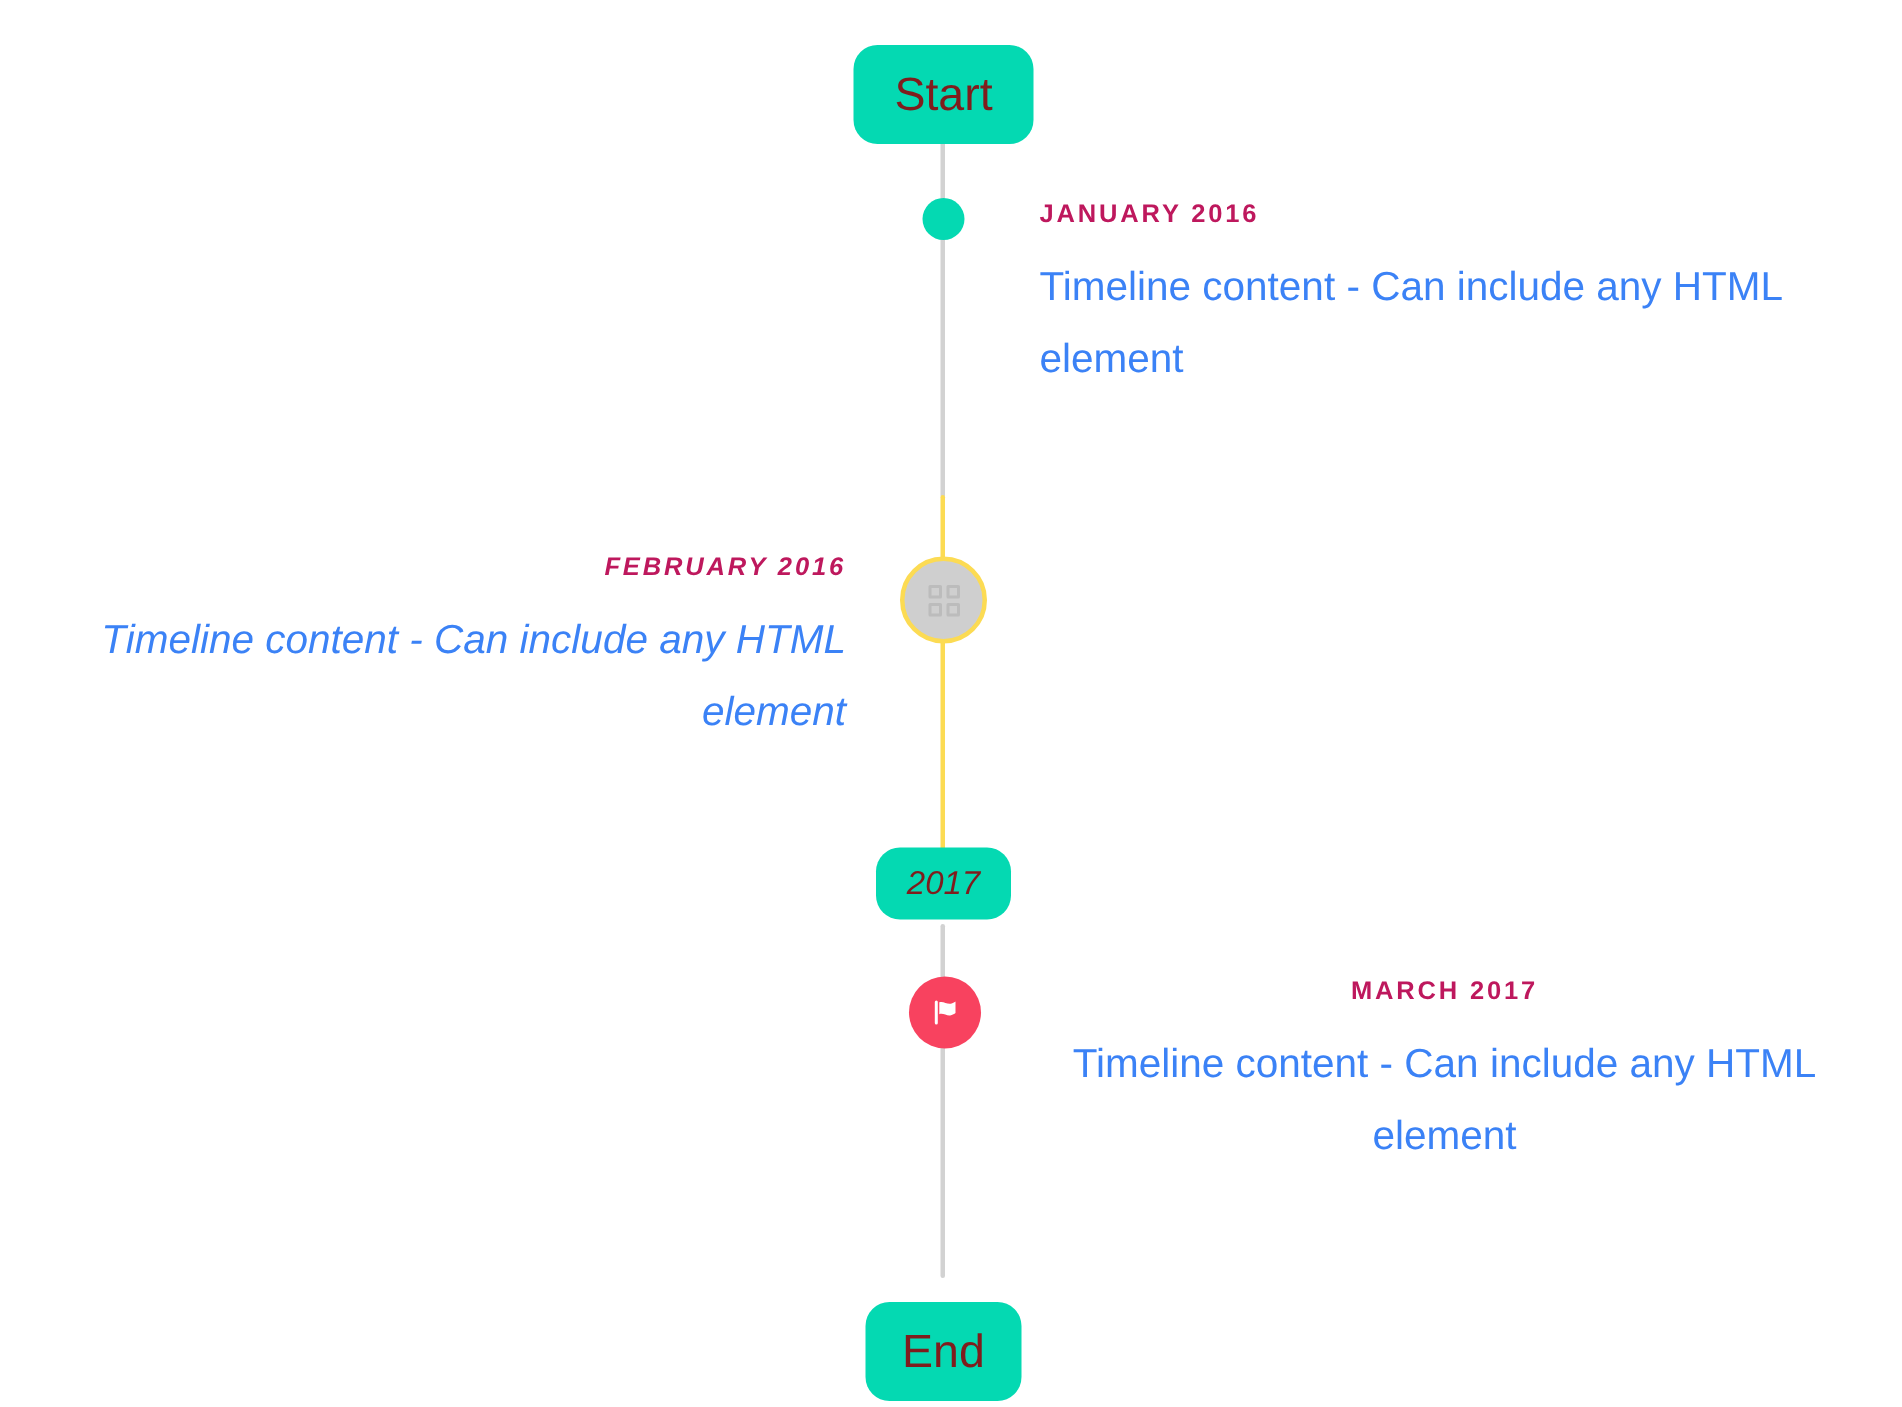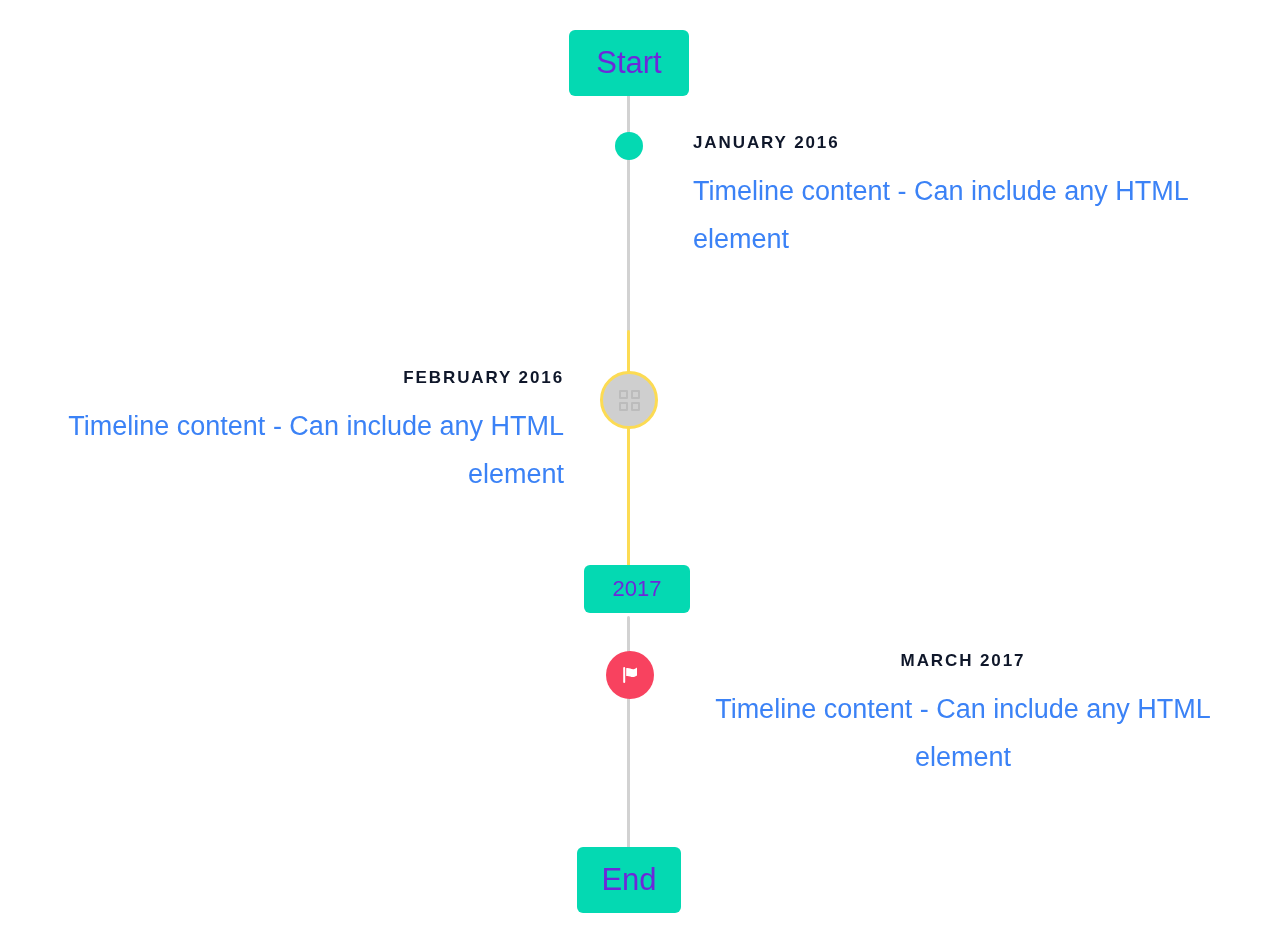--- a/index.html
+++ b/index.html
@@ -30,40 +30,41 @@
     border-radius: 2px;
   }
   .spine-top    { top: 92px;  height: 240px; }
   .spine-yellow { top: 330px; height: 238px; background: #fcdb53; }
   .spine-bottom { top: 616px; height: 236px; }
 
   
   .chip {
     position: absolute;
     background: #04d9b2;
-    color: #6d28d9;
-    border-radius: 6px;
+    color: #7f1d1d;
+    border-radius: 16px;
     display: flex;
     align-items: center;
     justify-content: center;
     box-sizing: border-box;
     white-space: nowrap;
   }
   .chip-start {
     left: 569px; top: 30px;
     width: 120px; height: 66px;
     font-size: 31px;
   }
   .chip-year {
     left: 584px; top: 565px;
-    width: 106px; height: 48px;
+    width: 90px; height: 48px;
     font-size: 22px;
+    font-style: italic;
   }
   .chip-end {
-    left: 577px; top: 847px;
+    left: 577px; top: 868px;
     width: 104px; height: 66px;
     font-size: 31px;
   }
 
   
   .marker {
     position: absolute;
     border-radius: 50%;
     box-sizing: border-box;
     display: flex;
@@ -99,27 +100,27 @@
     display: block;
     width: 9px; height: 9px;
     border: 2px solid #9a9a9a;
     border-radius: 1px;
     box-sizing: border-box;
   }
 
   
   .entry { position: absolute; }
   .entry-right { text-align: left; }
-  .entry-left  { text-align: right; }
+  .entry-left  { text-align: right; font-style: italic; }
 
   .entry-date {
     font-size: 17px;
     font-weight: bold;
     letter-spacing: 1.9px;
-    color: #0f172a;
+    color: #be185d;
     margin: 0 0 14px 0;
     text-transform: uppercase;
   }
   .entry-body {
     font-size: 27px;
     line-height: 1.78;
     color: #3b82f6;
     margin: 0;
     font-weight: 400;
   }

